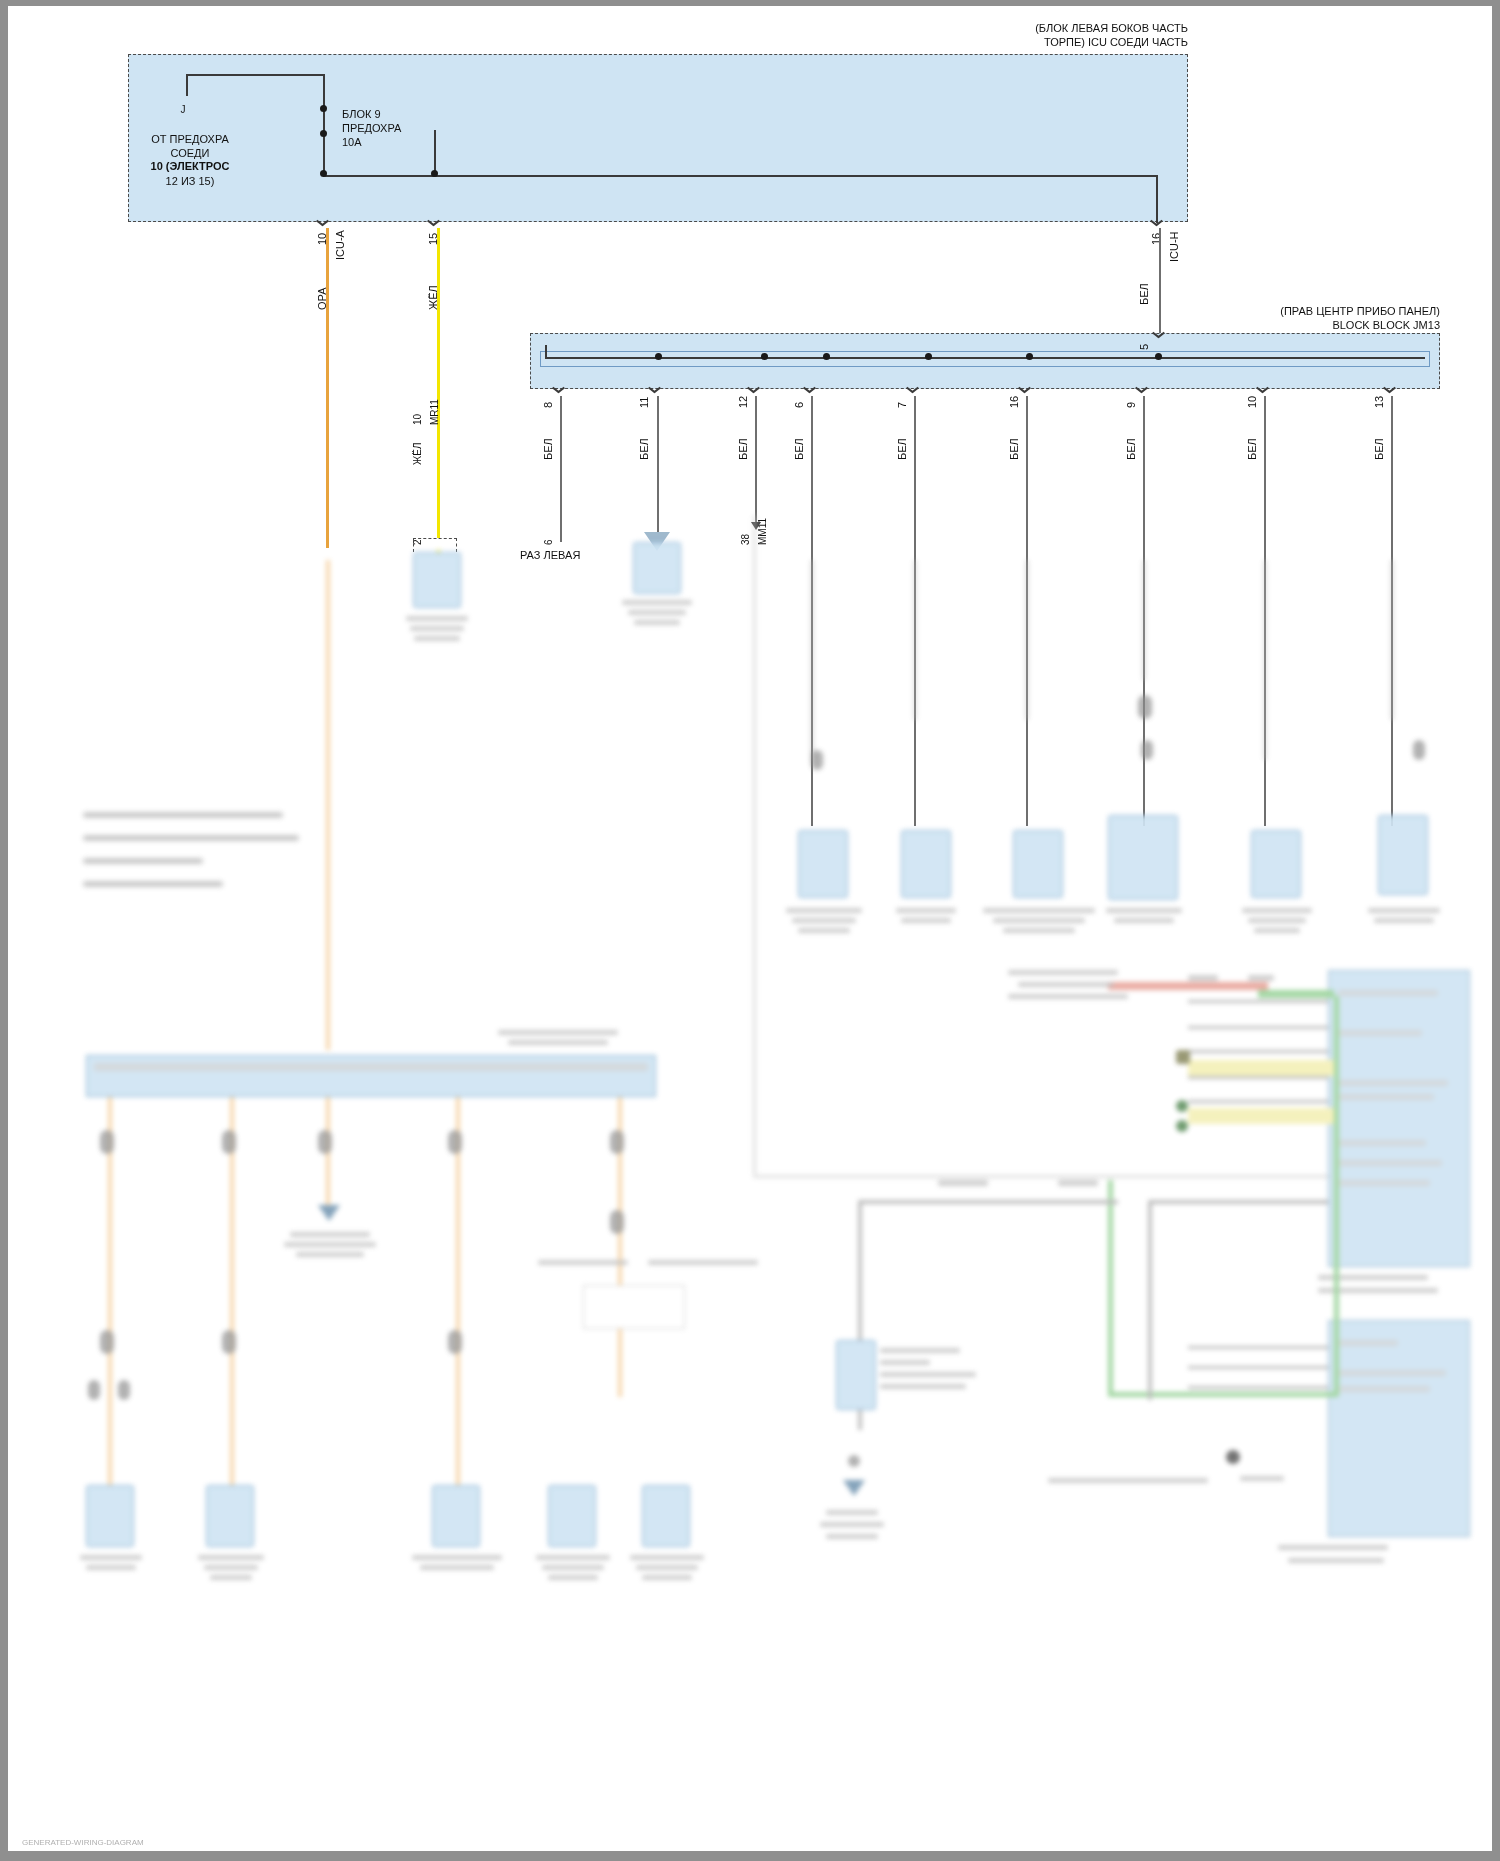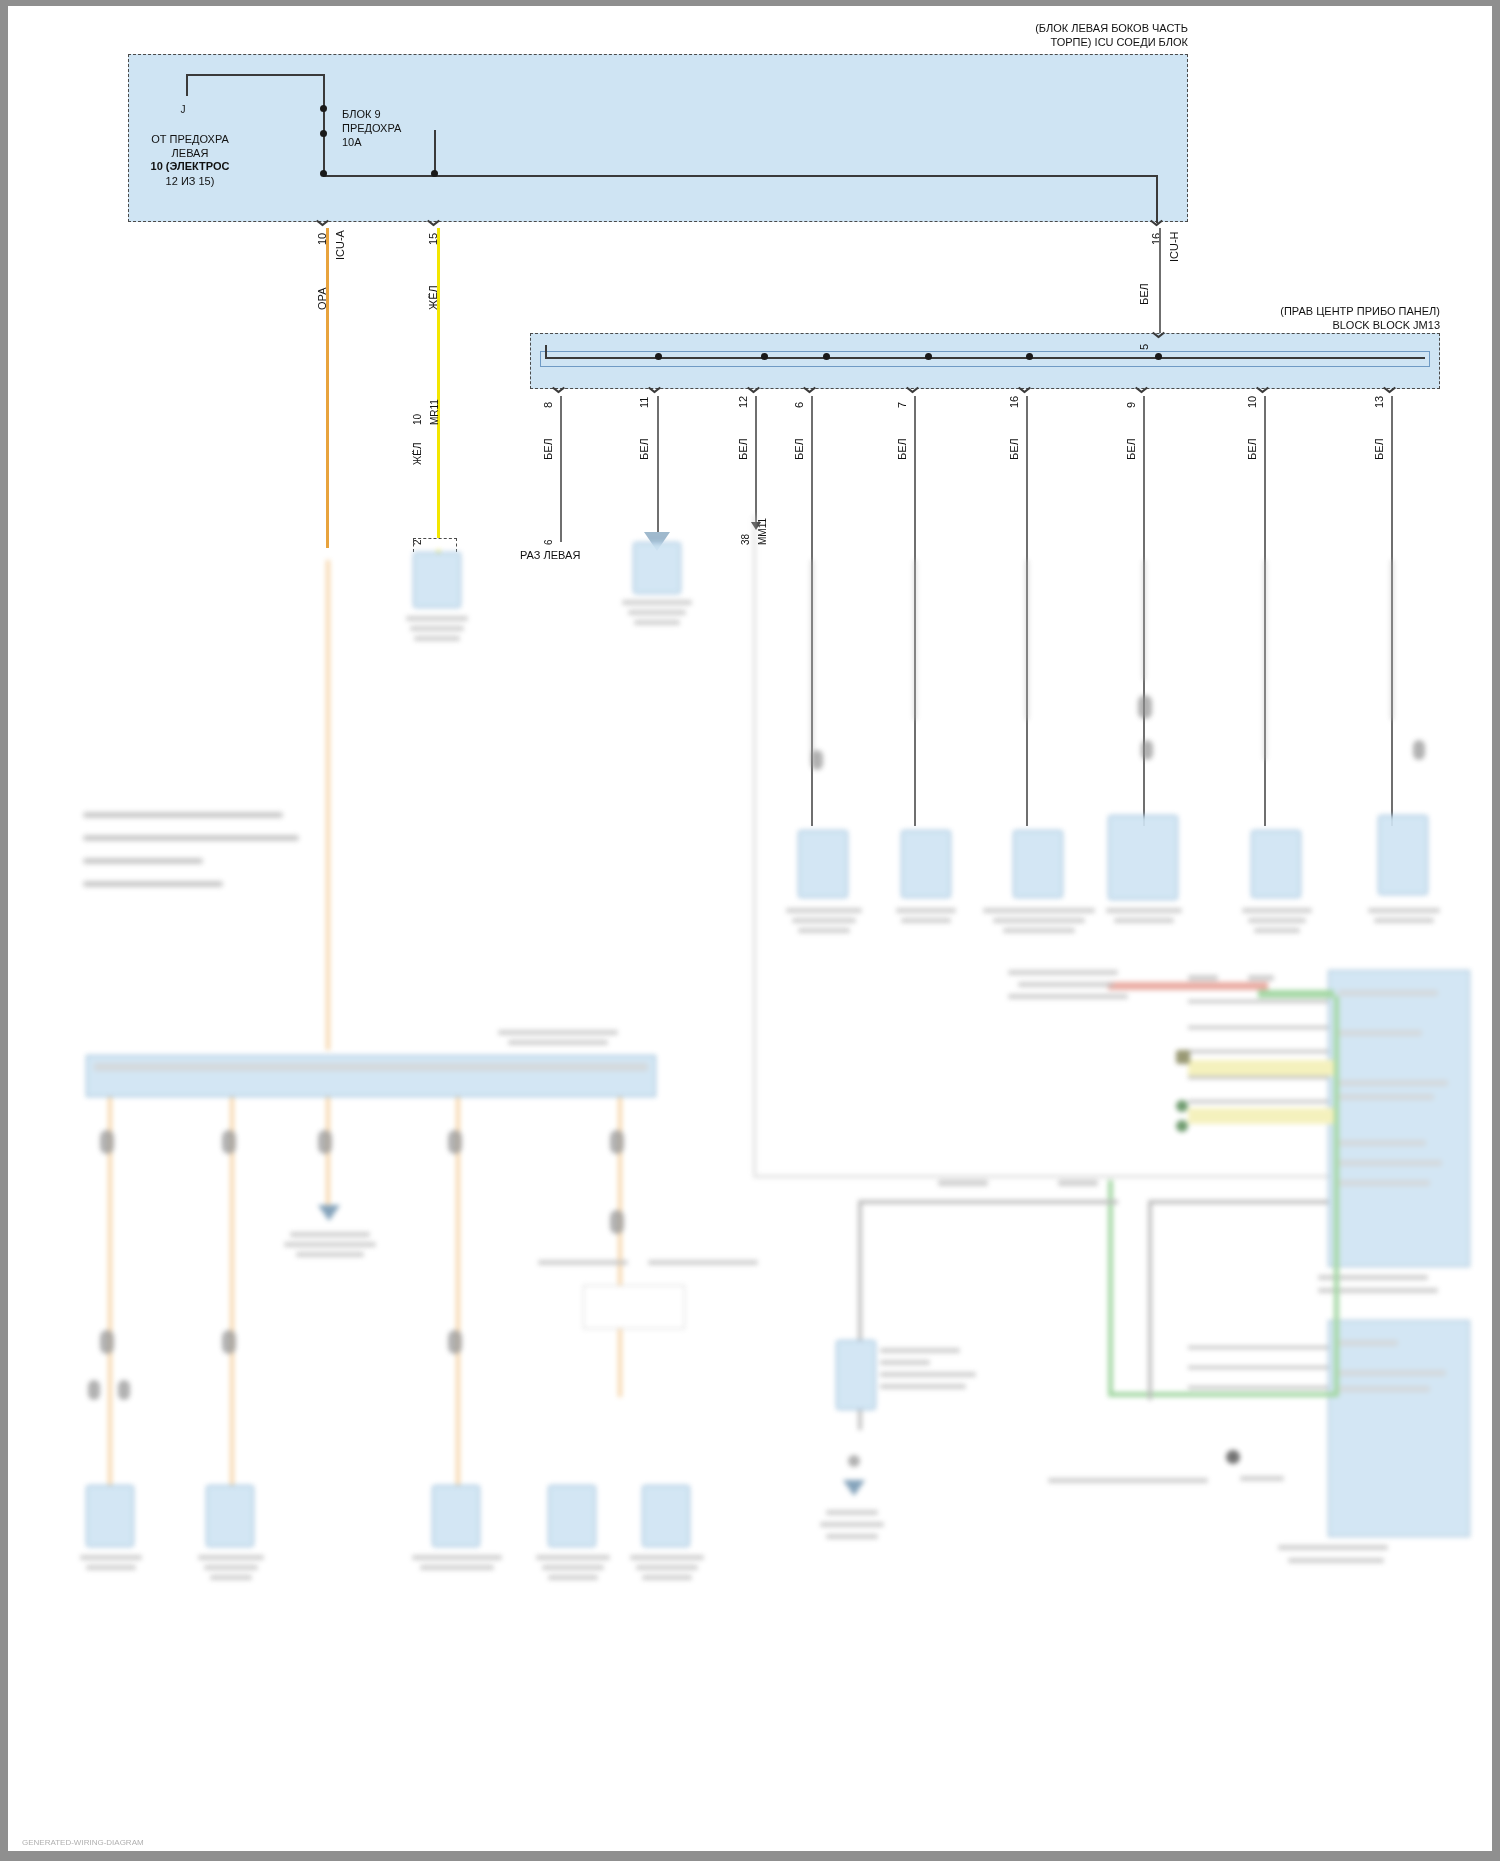--- a/index.html
+++ b/index.html
@@ -195,21 +195,21 @@
 <body>
 
 <div id="page">
 
   <div id="frame-left"></div>
   <div id="frame-right"></div>
   <div id="frame-top"></div>
   <div id="frame-bottom"></div>
 
   <div class="lbl right" style="left:740px; top:22px; width:448px;">(БЛОК ЛЕВАЯ БОКОВ ЧАСТЬ</div>
-  <div class="lbl right" style="left:740px; top:36px; width:448px;">ТОРПЕ) ICU СОЕДИ БЛОК</div>
+  <div class="lbl right" style="left:740px; top:36px; width:448px;">ТОРПЕ) ICU СОЕДИ ЧАСТЬ</div>
 
   <div class="block" style="left:128px; top:54px; width:1060px; height:168px;"></div>
 
   <div class="jtri" style="left:173px; top:96px;"></div>
   <div class="lbl center" style="left:176px; top:103px; width:14px; font-size:10px;">J</div>
 
   <div class="wire h dark" style="left:186px; top:74px; width:138px;"></div>
   <div class="wire v dark" style="left:186px; top:74px; height:22px;"></div>
   <div class="wire v dark" style="left:323px; top:74px; height:102px;"></div>
   <div class="wire h dark" style="left:323px; top:175px; width:835px;"></div>
@@ -219,21 +219,21 @@
   <div class="dot" style="left:320px; top:130px;"></div>
   <div class="dot" style="left:320px; top:170px;"></div>
   <div class="dot" style="left:431px; top:170px;"></div>
   <div class="dot" style="left:320px; top:105px;"></div>
 
   <div class="lbl" style="left:342px; top:108px;">БЛОК 9</div>
   <div class="lbl" style="left:342px; top:122px;">ПРЕДОХРА</div>
   <div class="lbl" style="left:342px; top:136px;">10A</div>
 
   <div class="lbl center" style="left:120px; top:133px; width:140px;">ОТ ПРЕДОХРА</div>
-  <div class="lbl center" style="left:120px; top:147px; width:140px;">ЛЕВАЯ</div>
+  <div class="lbl center" style="left:120px; top:147px; width:140px;">СОЕДИ</div>
   <div class="lbl center" style="left:120px; top:160px; width:140px;font-weight:bold;">10 (ЭЛЕКТРОС</div>
   <div class="lbl center" style="left:120px; top:175px; width:140px;">12 ИЗ 15)</div>
 
   <div class="chev" style="left:316px; top:218px;"></div>
   <div class="vlbl" style="left:317px; top:245px;">10</div>
   <div class="vlbl" style="left:335px; top:260px;">ICU-A</div>
   <div class="vlbl" style="left:317px; top:310px;">ОРА</div>
   <div class="wire v orange" style="left:326px; top:228px; height:320px;"></div>
 
   <div class="chev" style="left:427px; top:218px;"></div>

